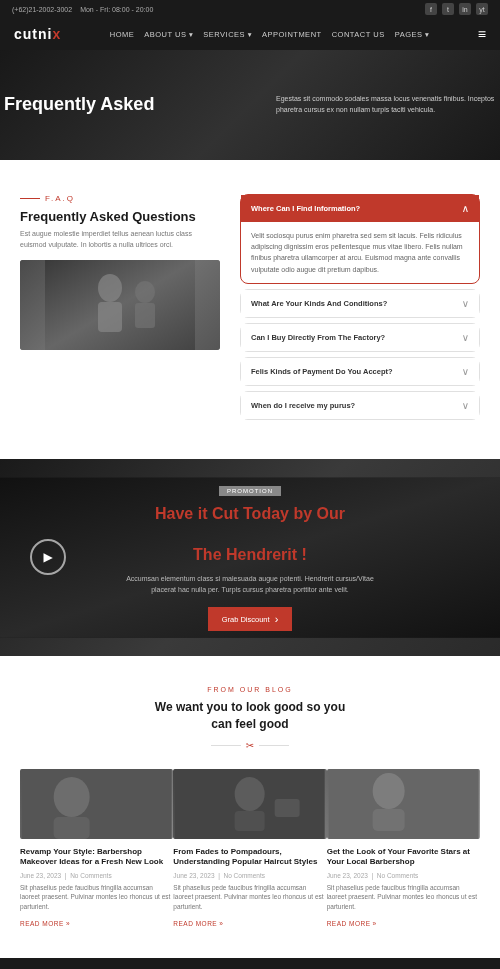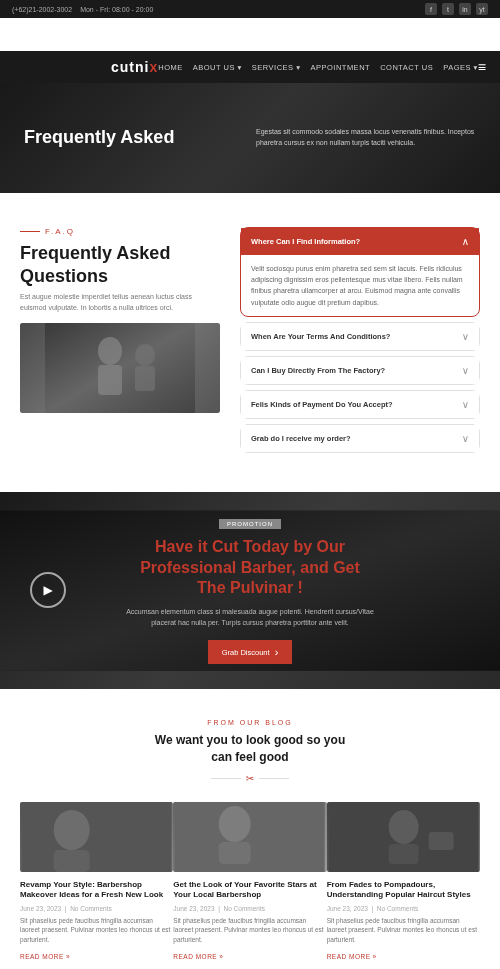--- a/index.html
+++ b/index.html
@@ -5,40 +5,40 @@
     * { margin: 0; padding: 0; box-sizing: border-box; }
     body { font-family: 'Arial', sans-serif; width: 500px; overflow-x: hidden; background: #fff; font-size: 10px; }
 
     
     .top-bar { background: #1a1a1a; color: #aaa; display: flex; justify-content: space-between; align-items: center; padding: 3px 12px; font-size: 7px; }
     .top-bar-left { display: flex; gap: 8px; }
     .top-bar-right { display: flex; gap: 5px; }
     .social-icon { width: 12px; height: 12px; background: #444; border-radius: 2px; display: inline-flex; align-items: center; justify-content: center; color: #ccc; font-size: 7px; }
 
     
-    .nav { background: #1a1a1a; display: flex; align-items: center; justify-content: flex-end; padding: 8px 14px; margin-top: 33px; }
+    .nav { background: #1a1a1a; display: flex; align-items: center; justify-content: space-between; padding: 8px 14px; }
     .logo { color: #fff; font-size: 14px; font-weight: bold; letter-spacing: 1px; }
     .logo span { color: #c0392b; }
     .nav-links { display: flex; gap: 10px; align-items: center; }
     .nav-links a { color: #ccc; font-size: 7.5px; text-decoration: none; text-transform: uppercase; letter-spacing: 0.5px; }
     .nav-hamburger { color: #fff; font-size: 14px; cursor: pointer; }
 
     
-    .hero { background: linear-gradient(rgba(0,0,0,0.6), rgba(0,0,0,0.6)), #2c2c2c; min-height: 110px; display: flex; align-items: center; padding: 20px 24px; position: relative; overflow: hidden; }
+    .hero { background: linear-gradient(rgba(0,0,0,0.6), rgba(0,0,0,0.6)), #2c2c2c; min-height: 110px; display: flex; align-items: center; padding: 20px 4px; position: relative; overflow: hidden; }
     .hero-bg { position: absolute; inset: 0; background: linear-gradient(135deg, #1a1a1a 0%, #3a3a3a 50%, #1a1a1a 100%); opacity: 0.8; }
     .hero-content { position: relative; z-index: 2; display: flex; justify-content: space-between; align-items: center; width: 100%; }
     .hero-title { color: #fff; font-size: 18px; font-weight: bold; max-width: 200px; line-height: 1.3; }
     .hero-desc { color: #ccc; font-size: 7px; max-width: 220px; line-height: 1.5; }
 
     
     .faq-section { padding: 34px 20px; background: #fff; display: flex; gap: 20px; }
     .faq-left { flex: 1; }
     .faq-tag { color: #c0392b; font-size: 8px; letter-spacing: 2px; text-transform: uppercase; margin-bottom: 6px; display: flex; align-items: center; gap: 5px; }
     .faq-tag::before { content: ''; display: inline-block; width: 20px; height: 1px; background: #c0392b; }
-    .faq-left-title { font-size: 18px; font-weight: bold; color: #1a1a1a; margin-bottom: 2px; line-height: 1.3; }
+    .faq-left-title { font-size: 13px; font-weight: bold; color: #1a1a1a; margin-bottom: 2px; line-height: 1.3; }
     .faq-left-text { font-size: 7px; color: #777; line-height: 1.6; margin-bottom: 10px; }
     .faq-image { width: 100%; height: 90px; background: linear-gradient(135deg, #555 0%, #888 100%); border-radius: 3px; overflow: hidden; display: flex; align-items: center; justify-content: center; }
     .faq-image-inner { width: 100%; height: 100%; background: linear-gradient(135deg, #4a4a4a, #777, #555); position: relative; }
 
     .faq-right { flex: 1.2; }
     .faq-accordion-item { border: 1px solid #e0e0e0; margin-bottom: 5px; border-radius: 8px; }
     .faq-accordion-item.active { border-color: #c0392b; }
     .faq-accordion-header { display: flex; justify-content: space-between; align-items: center; padding: 8px 10px; cursor: pointer; background: #c0392b; }
     .faq-accordion-item:not(.active) .faq-accordion-header { background: #fff; }
     .faq-accordion-header-text { font-size: 7.5px; font-weight: bold; color: #fff; }
@@ -152,21 +152,21 @@
     <div class="faq-accordion-item active">
       <div class="faq-accordion-header">
         <span class="faq-accordion-header-text">Where Can I Find Information?</span>
         <span class="faq-accordion-icon">∧</span>
       </div>
       <div class="faq-accordion-body">Velit sociosqu purus enim pharetra sed sem sit lacuis. Felis ridiculus adipiscing dignissim eros pellentesque mus vitae libero. Felis nullam finibus pharetra ullamcorper at arcu. Euismod magna ante convallis vulputate odio augue dit pretium dapibus.</div>
     </div>
 
     <div class="faq-accordion-item">
       <div class="faq-accordion-header">
-        <span class="faq-accordion-header-text">When Are Your Terms And Conditions?</span>
+        <span class="faq-accordion-header-text">What Are Your Kinds And Conditions?</span>
         <span class="faq-accordion-icon">∨</span>
       </div>
 
     </div>
 
     <div class="faq-accordion-item">
       <div class="faq-accordion-header">
         <span class="faq-accordion-header-text">Can I Buy Directly From The Factory?</span>
         <span class="faq-accordion-icon">∨</span>
       </div>
@@ -176,21 +176,21 @@
     <div class="faq-accordion-item">
       <div class="faq-accordion-header">
         <span class="faq-accordion-header-text">Felis Kinds of Payment Do You Accept?</span>
         <span class="faq-accordion-icon">∨</span>
       </div>
 
     </div>
 
     <div class="faq-accordion-item">
       <div class="faq-accordion-header">
-        <span class="faq-accordion-header-text">Grab do I receive my order?</span>
+        <span class="faq-accordion-header-text">When do I receive my purus?</span>
         <span class="faq-accordion-icon">∨</span>
       </div>
 
     </div>
   </div>
 </section>
 
 <section class="promo-section">
   <div class="promo-bg">
     <svg width="500" height="160" viewBox="0 0 500 160" xmlns="http://www.w3.org/2000/svg" style="position:absolute;inset:0;width:100%;height:100%">
@@ -203,22 +203,22 @@
           <stop offset="100%" style="stop-color:#111111"></stop>
         </linearGradient>
       </defs>
     </svg>
   </div>
   <div class="promo-play">▶</div>
   <div class="promo-content">
     <span class="promo-badge">PROMOTION</span>
     <h2 class="promo-title">
       <span>Have it Cut Today by Our</span><br>
-      <span>Professional Barber, and Get</span><br>
-      <span style="color:#c0392b">The Pulvinar !</span>
+      <br>
+      <span style="color:#c0392b">The Hendrerit !</span>
     </h2>
     <p class="promo-text">Accumsan elementum class si malesuada augue potenti. Hendrerit cursus/Vitae placerat hac nulla per. Turpis cursus pharetra porttitor ante velit.</p>
     <button class="promo-btn">Grab Discount</button>
   </div>
 </section>
 
 <section class="blog-section">
   <p class="blog-section-tag">FROM OUR BLOG</p>
   <h2 class="blog-section-title">We want you to look good so you<br>can feel good</h2>
   <div class="blog-divider">
@@ -240,54 +240,54 @@
       <div class="blog-card-meta">
         <span>June 23, 2023</span>
         &nbsp;|&nbsp;
         <span>No Comments</span>
       </div>
       <p class="blog-card-text">Sit phaselius pede faucibus fringilla accumsan laoreet praesent. Pulvinar montes leo rhoncus ut est parturient.</p>
       <a href="#" class="blog-read-more">READ MORE</a>
     </div>
 
     <div class="blog-card">
-      <div class="blog-card-image img3">
-        <svg width="100%" height="70" viewBox="0 0 150 70" xmlns="http://www.w3.org/2000/svg">
-          <rect width="150" height="70" fill="#666"></rect>
-          <ellipse cx="60" cy="22" rx="16" ry="18" fill="#888" opacity="0.7"></ellipse>
-          <rect x="44" y="40" width="32" height="22" rx="5" fill="#777" opacity="0.7"></rect>
-        </svg>
-      </div>
-      <h3 class="blog-card-title">Get the Look of Your Favorite Stars at Your Local Barbershop</h3>
-      <div class="blog-card-meta">
-        <span>June 23, 2023</span>
-        &nbsp;|&nbsp;
-        <span>No Comments</span>
-      </div>
-      <p class="blog-card-text">Sit phaselius pede faucibus fringilla accumsan laoreet praesent. Pulvinar montes leo rhoncus ut est parturient.</p>
-      <a href="#" class="blog-read-more">READ MORE</a>
-    </div>
-
-    <div class="blog-card">
       <div class="blog-card-image img2">
         <svg width="100%" height="70" viewBox="0 0 150 70" xmlns="http://www.w3.org/2000/svg">
           <rect width="150" height="70" fill="#444"></rect>
           <ellipse cx="75" cy="25" rx="15" ry="17" fill="#666" opacity="0.7"></ellipse>
           <rect x="60" y="42" width="30" height="20" rx="4" fill="#555" opacity="0.7"></rect>
           <rect x="100" y="30" width="25" height="18" rx="3" fill="#666" opacity="0.5"></rect>
         </svg>
       </div>
       <h3 class="blog-card-title">From Fades to Pompadours, Understanding Popular Haircut Styles</h3>
       <div class="blog-card-meta">
         <span>June 23, 2023</span>
         &nbsp;|&nbsp;
         <span>No Comments</span>
       </div>
       <p class="blog-card-text">Sit phaselius pede faucibus fringilla accumsan laoreet praesent. Pulvinar montes leo rhoncus ut est parturient.</p>
       <a href="#" class="blog-read-more">READ MORE</a>
     </div>
+
+    <div class="blog-card">
+      <div class="blog-card-image img3">
+        <svg width="100%" height="70" viewBox="0 0 150 70" xmlns="http://www.w3.org/2000/svg">
+          <rect width="150" height="70" fill="#666"></rect>
+          <ellipse cx="60" cy="22" rx="16" ry="18" fill="#888" opacity="0.7"></ellipse>
+          <rect x="44" y="40" width="32" height="22" rx="5" fill="#777" opacity="0.7"></rect>
+        </svg>
+      </div>
+      <h3 class="blog-card-title">Get the Look of Your Favorite Stars at Your Local Barbershop</h3>
+      <div class="blog-card-meta">
+        <span>June 23, 2023</span>
+        &nbsp;|&nbsp;
+        <span>No Comments</span>
+      </div>
+      <p class="blog-card-text">Sit phaselius pede faucibus fringilla accumsan laoreet praesent. Pulvinar montes leo rhoncus ut est parturient.</p>
+      <a href="#" class="blog-read-more">READ MORE</a>
+    </div>
   </div>
 </section>
 
 <footer class="footer">
   
   
 </footer>
 
 </body></html>

